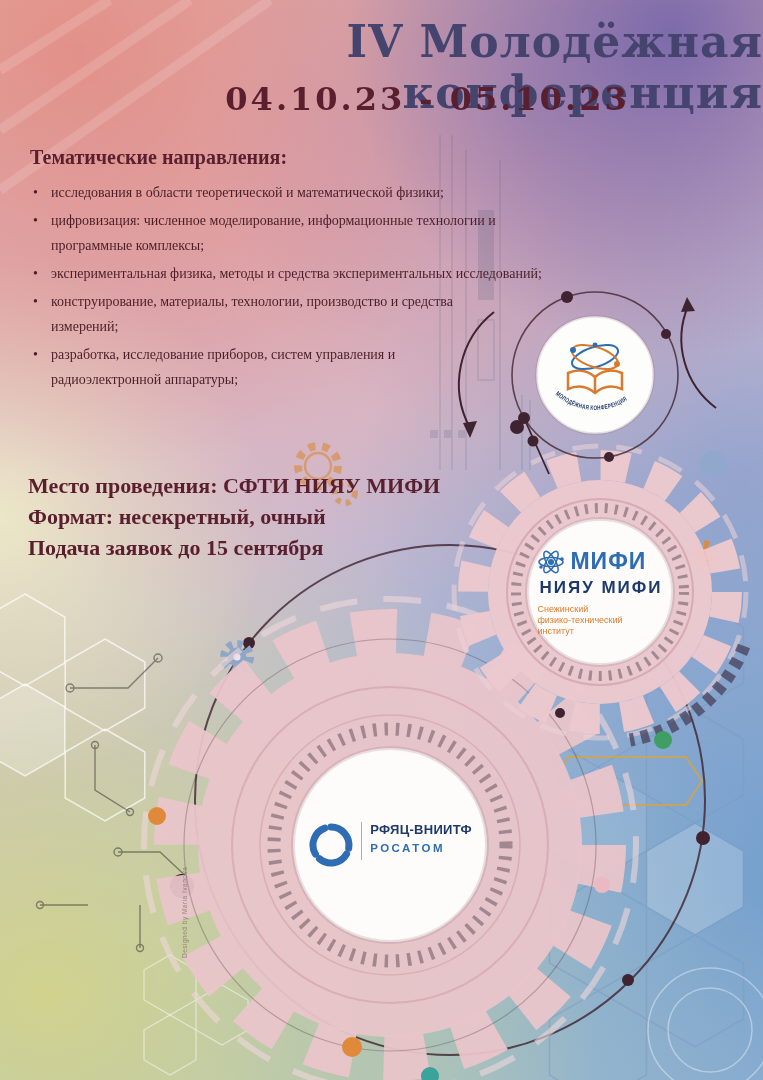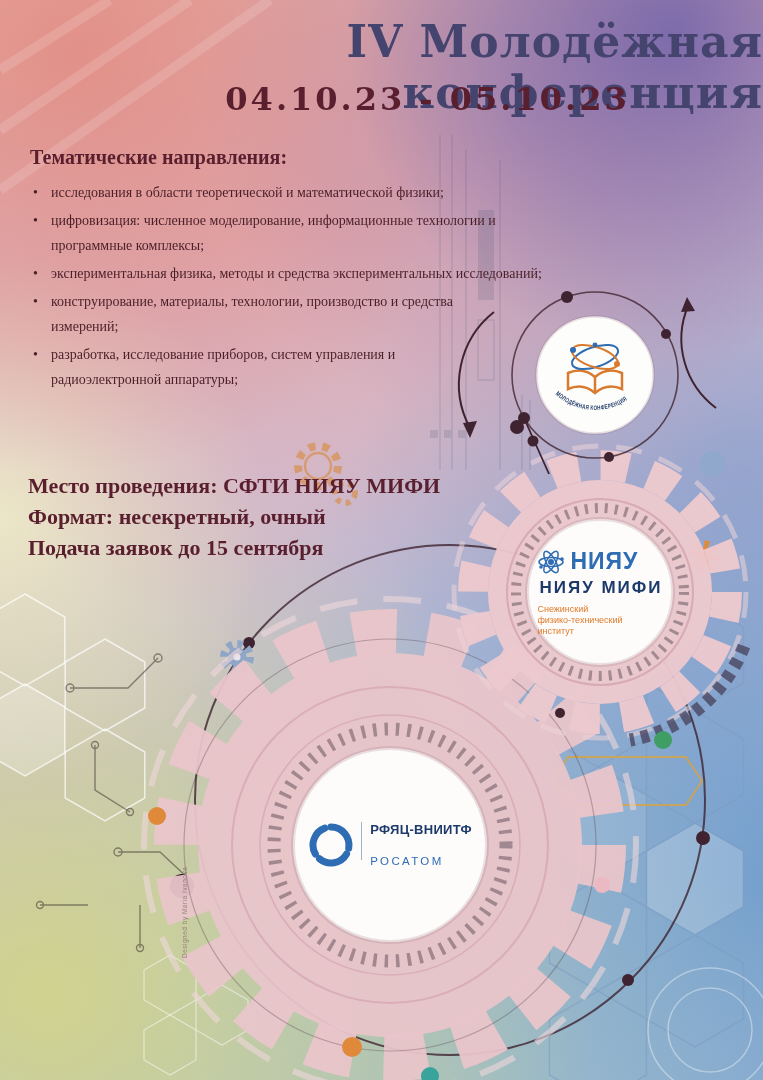--- a/index.html
+++ b/index.html
@@ -50,21 +50,21 @@
 
   .sfti{font-family:"Liberation Sans",sans-serif;text-align:left;}
   .sfti-top{display:flex;align-items:center;gap:5px;}
   .sfti-name{font-size:23px;font-weight:bold;color:#2e6cb4;letter-spacing:1px;}
   .sfti-univ{font-size:17px;font-weight:bold;color:#1d3a6b;letter-spacing:2px;margin:2px 0 6px 2px;}
   .sfti-sub div{font-size:9px;color:#e07b2a;line-height:11px;}
 
   .vniitf{display:flex;align-items:flex-start;font-family:"Liberation Sans",sans-serif;}
   .vniitf-divider{width:1px;height:38px;background:#9db3c9;margin:0 8px 0 7px;}
   .vniitf-name{font-size:13px;font-weight:bold;color:#1d3a6b;letter-spacing:.3px;}
-  .vniitf-brand{font-size:11.5px;font-weight:normal;color:#2e6cb4;letter-spacing:2.5px;margin-top:18px;}
+  .vniitf-brand{font-size:11.5px;font-weight:bold;color:#2e6cb4;letter-spacing:2.5px;margin-top:5px;}
 </style>
 </head>
 <body>
 
 <div class="poster">
 
   <svg class="decor" width="763" height="1080" viewBox="0 0 763 1080">
 
     <g stroke="rgba(255,255,255,.14)" stroke-width="10">
       <line x1="0" y1="70" x2="110" y2="0"></line>
@@ -228,21 +228,21 @@
     <div class="sfti">
       <div class="sfti-top">
         <svg width="28" height="28" viewBox="0 0 28 28">
           <circle cx="14" cy="14" r="3" fill="#2e6cb4"></circle>
           <ellipse cx="14" cy="14" rx="12" ry="4.5" stroke="#2e6cb4" stroke-width="1.5" fill="none"></ellipse>
           <ellipse cx="14" cy="14" rx="12" ry="4.5" transform="rotate(60 14 14)" stroke="#2e6cb4" stroke-width="1.5" fill="none"></ellipse>
           <ellipse cx="14" cy="14" rx="12" ry="4.5" transform="rotate(120 14 14)" stroke="#2e6cb4" stroke-width="1.5" fill="none"></ellipse>
           <circle cx="25" cy="11" r="1.8" fill="#2e6cb4"></circle>
           <circle cx="4" cy="19" r="1.8" fill="#2e6cb4"></circle>
         </svg>
-        <span class="sfti-name">НИЯУ</span>
+        <span class="sfti-name">МИФИ</span>
       </div>
       <div class="sfti-univ">НИЯУ МИФИ</div>
       <div class="sfti-sub">
         <div>Снежинский</div>
         <div>физико-технический</div>
         <div>институт</div>
       </div>
     </div>
   </div>
 

